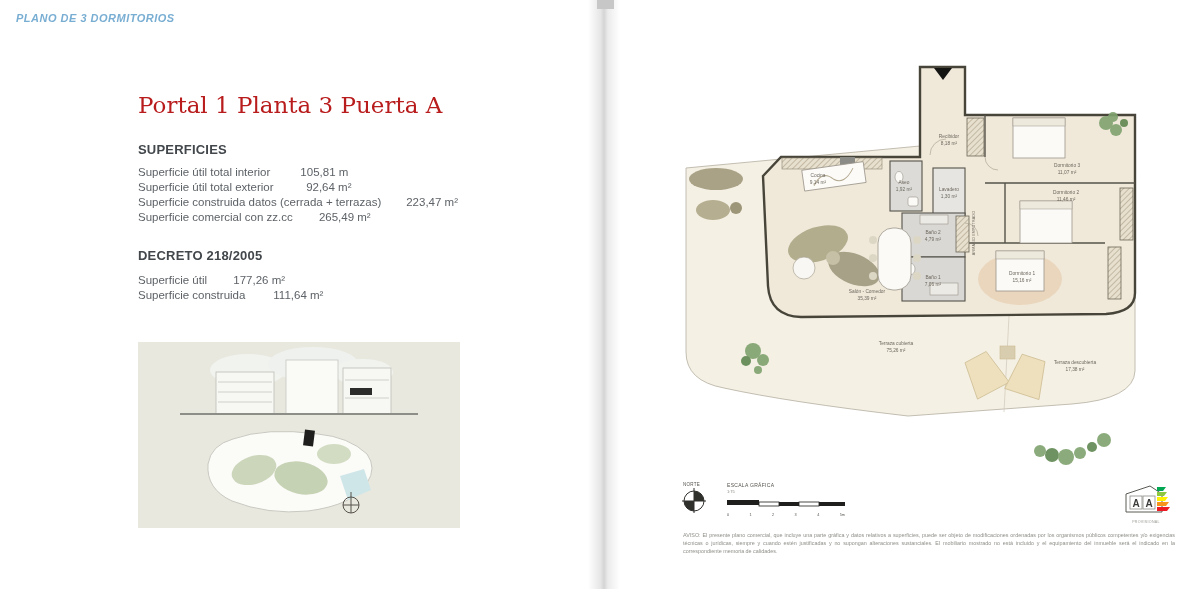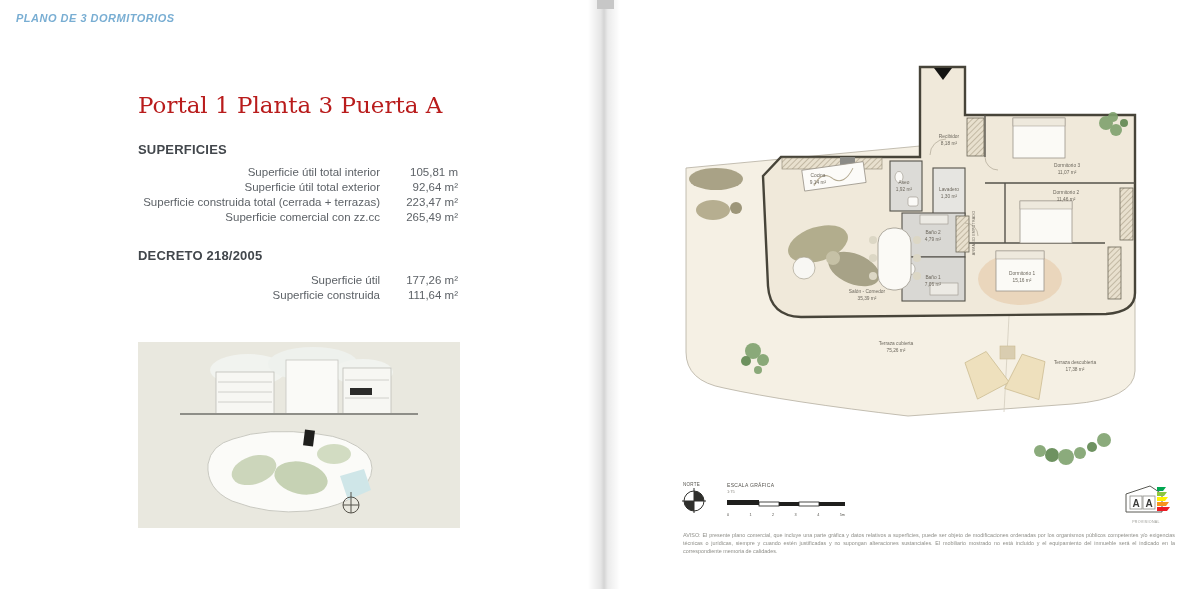--- a/index.html
+++ b/index.html
@@ -17,21 +17,21 @@
     letter-spacing:.5px;color:#79aed3;font-style:italic;
   }
   .title{
     left:138px;top:92px;margin:0;font-family:"DejaVu Serif","Liberation Serif",serif;
     font-size:23px;font-weight:normal;color:#b91c1c;
   }
   .sec-head{
     left:138px;font-size:13px;font-weight:bold;color:#42474c;letter-spacing:.2px;
   }
   .rows{left:138px;width:320px;}
-  .row{display:flex;justify-content:flex-end;height:15px;font-size:11.5px;color:#5d6267;}
+  .row{display:flex;justify-content:flex-start;height:15px;font-size:11.5px;color:#5d6267;}
   .row .lbl{white-space:nowrap;}
   .row .val{width:78px;text-align:right;white-space:nowrap;}
 
   .site-panel{
     left:138px;top:342px;width:322px;height:186px;background:#e9e8df;
   }
 
   
   .gutter{
     left:588px;top:0;width:32px;height:589px;
@@ -78,21 +78,21 @@
 <div class="abs rows" style="top:166px">
   <div class="row">
     <span class="lbl">Superficie útil total interior</span>
     <span class="val">105,81 m</span>
   </div>
   <div class="row">
     <span class="lbl">Superficie útil total exterior</span>
     <span class="val">92,64 m²</span>
   </div>
   <div class="row">
-    <span class="lbl">Superficie construida total (cerrada + terrazas)</span>
+    <span class="lbl">Superficie construida datos (cerrada + terrazas)</span>
     <span class="val">223,47 m²</span>
   </div>
   <div class="row">
     <span class="lbl">Superficie comercial con zz.cc</span>
     <span class="val">265,49 m²</span>
   </div>
 </div>
 
 <div class="abs sec-head" style="top:248px">DECRETO 218/2005</div>
 

